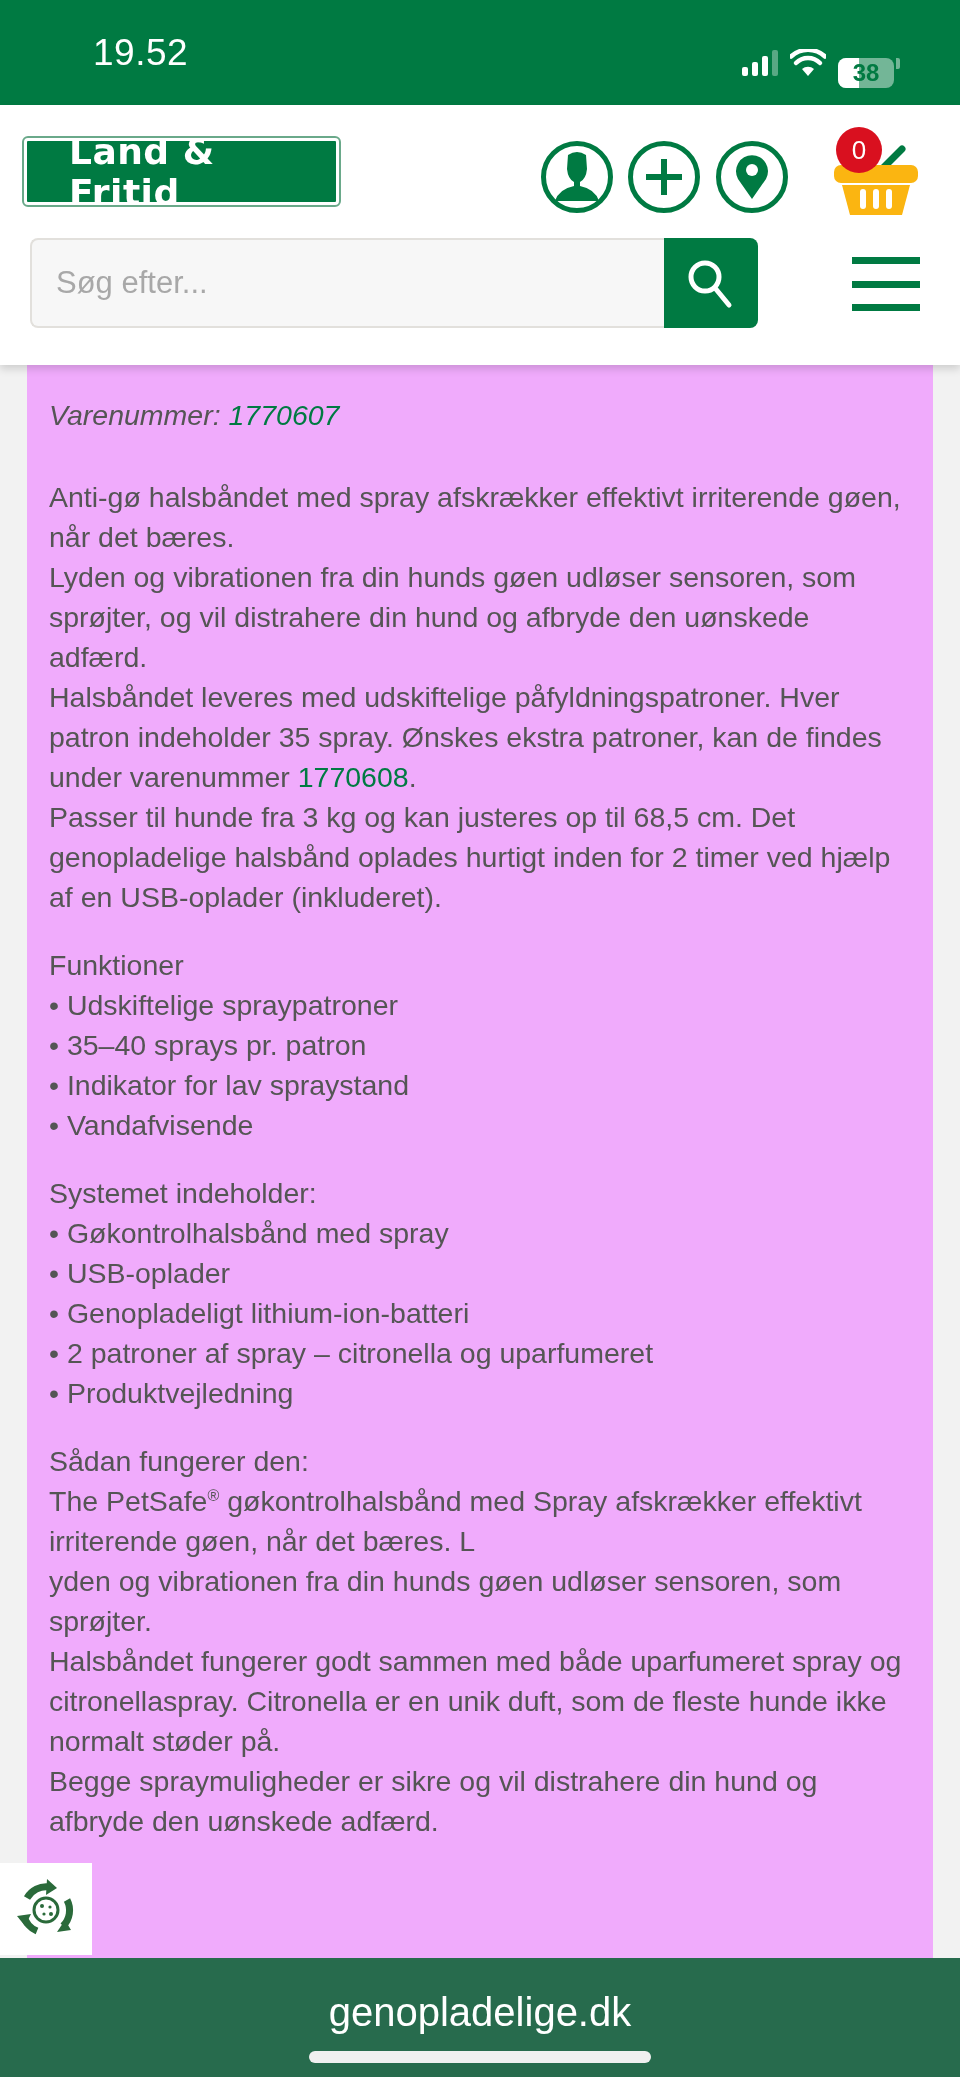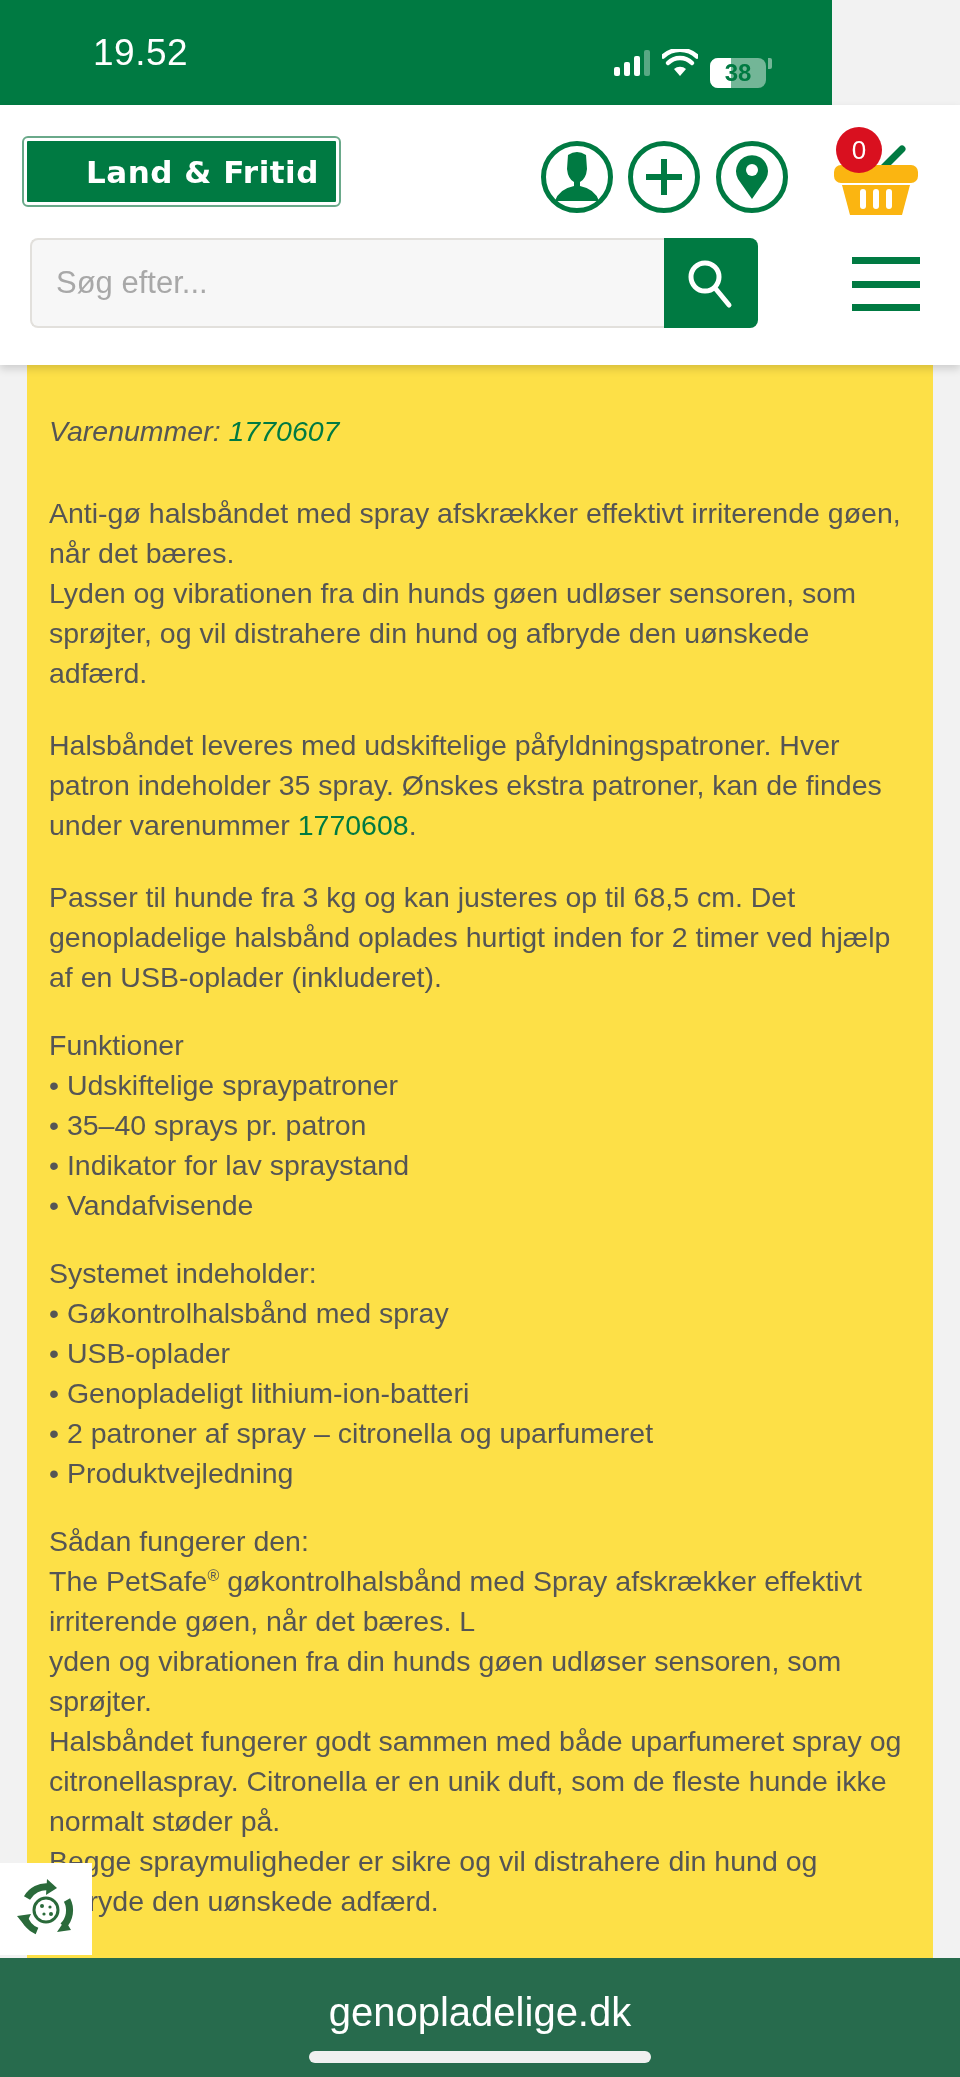--- a/index.html
+++ b/index.html
@@ -1,49 +1,49 @@
 <!DOCTYPE html>
 <html><head>
 <meta charset="utf-8">
 <style>
   * { box-sizing: border-box; margin: 0; padding: 0; }
   html, body { width: 960px; height: 2077px; overflow: hidden; background: #f2f2f2; }
   body { font-family: "Liberation Sans", sans-serif; position: relative; }
 
   
-  .status-bar { position: absolute; top: 0; left: 0; width: 832px; height: 105px; background: #007a42; color: #fff; }
+  .status-bar { position: absolute; top: 0; left: 0; width: 960px; height: 105px; background: #007a42; color: #fff; }
   .status-time { position: absolute; left: 93px; top: 32px; font-size: 37px; font-weight: 500; letter-spacing: 0.5px; }
   .status-icons { position: absolute; right: 60px; top: 38px; display: flex; align-items: center; gap: 12px; }
   .signal { display: flex; align-items: flex-end; gap: 4px; height: 26px; }
   .signal span { display: block; width: 6px; background: #fff; border-radius: 2px; }
   .signal span.dim { background: rgba(255,255,255,0.35); }
   .battery { position: relative; width: 56px; height: 30px; border-radius: 8px; background: rgba(255,255,255,0.45); overflow: hidden; display: flex; align-items: center; justify-content: center; margin-top: 20px; }
   .battery .fill { position: absolute; left: 0; top: 0; bottom: 0; width: 38%; background: #fff; }
   .battery .num { position: relative; font-size: 24px; font-weight: 700; color: #007a42; }
   .battery-tip { width: 4px; height: 11px; background: rgba(255,255,255,0.45); border-radius: 0 2px 2px 0; margin-left: -10px; }
 
   
   .header { position: absolute; top: 105px; left: 0; width: 960px; height: 260px; background: #fff; box-shadow: 0 4px 8px rgba(0,0,0,0.15); z-index: 2; }
-  .logo { position: absolute; left: 24px; top: 33px; width: 315px; height: 67px; background: #007a42; border: 3px solid #fff; outline: 2px solid #6aa98a; border-radius: 4px; display: flex; align-items: center; justify-content: center; color: #fff; font-family: "DejaVu Sans", sans-serif; font-weight: 700; font-size: 31px; letter-spacing: 0.5px; padding-left: 42px; }
+  .logo { position: absolute; left: 24px; top: 33px; width: 315px; height: 67px; background: #007a42; border: 3px solid #fff; outline: 2px solid #6aa98a; border-radius: 4px; display: flex; align-items: center; justify-content: center; color: #fff; font-family: "DejaVu Sans", sans-serif; font-weight: 700; font-size: 36px; letter-spacing: 0.5px; padding-left: 42px; }
   .circle-btn { position: absolute; top: 36px; width: 72px; height: 72px; border: 5px solid #007a42; border-radius: 50%; display: flex; align-items: center; justify-content: center; background: #fff; cursor: pointer; }
   .basket { position: absolute; left: 832px; top: 22px; width: 90px; height: 90px; cursor: pointer; }
   .badge { position: absolute; left: 4px; top: 0; width: 46px; height: 46px; border-radius: 50%; background: #d9101f; color: #fff; font-size: 26px; display: flex; align-items: center; justify-content: center; }
 
   .search-wrap { position: absolute; left: 30px; top: 133px; width: 728px; height: 90px; display: flex; }
   .search-input { flex: 1; height: 90px; border: 2px solid #e2e0dc; border-right: none; border-radius: 8px 0 0 8px; background: #f7f7f7; font-size: 31px; padding: 0 24px; color: #333; font-family: "Liberation Sans", sans-serif; outline: none; }
   .search-input::placeholder { color: #a8a8a8; }
   .search-btn { width: 94px; height: 90px; background: #007a42; border-radius: 0 8px 8px 0; display: flex; align-items: center; justify-content: center; cursor: pointer; border: none; }
   .menu-btn { position: absolute; left: 852px; top: 152px; width: 68px; height: 54px; display: flex; flex-direction: column; justify-content: space-between; cursor: pointer; }
   .menu-btn span { display: block; height: 7px; background: #007a42; }
 
   
-  .content { position: absolute; top: 365px; left: 27px; width: 906px; height: 1595px; background: #fde047; padding: 16px 22px; color: #555; font-size: 28.5px; line-height: 40px; }
+  .content { position: absolute; top: 365px; left: 27px; width: 906px; height: 1595px; background: #f0abfc; padding: 0 22px; color: #555; font-size: 28.5px; line-height: 40px; }
   .varenr { margin-top: 30px; font-style: italic; }
   .varenr .num { color: #007a42; }
-  .para { margin-top: 32px; }
+  .para { }
   .para.tight { margin-top: 28px; }
   a.link { color: #007a42; text-decoration: none; }
   .heading { font-weight: 500; color: #555; }
   .bullet::before { content: "• "; }
   sup.reg { font-size: 16px; vertical-align: top; line-height: 30px; }
 
   
   .widget { position: absolute; left: 0; top: 1863px; width: 92px; height: 92px; background: #fff; z-index: 3; display: flex; align-items: center; justify-content: center; cursor: pointer; }
 
   

